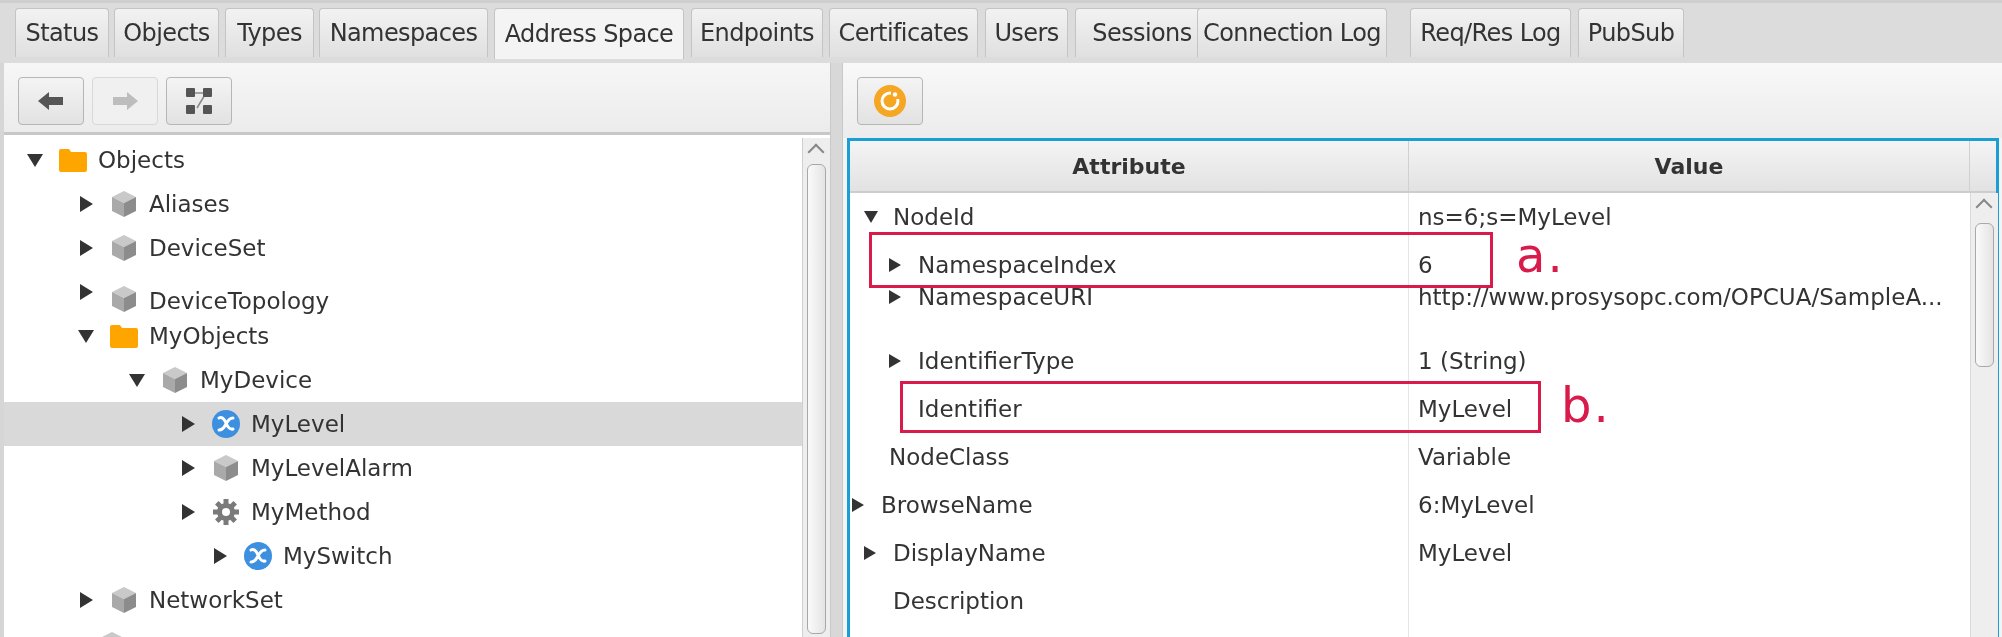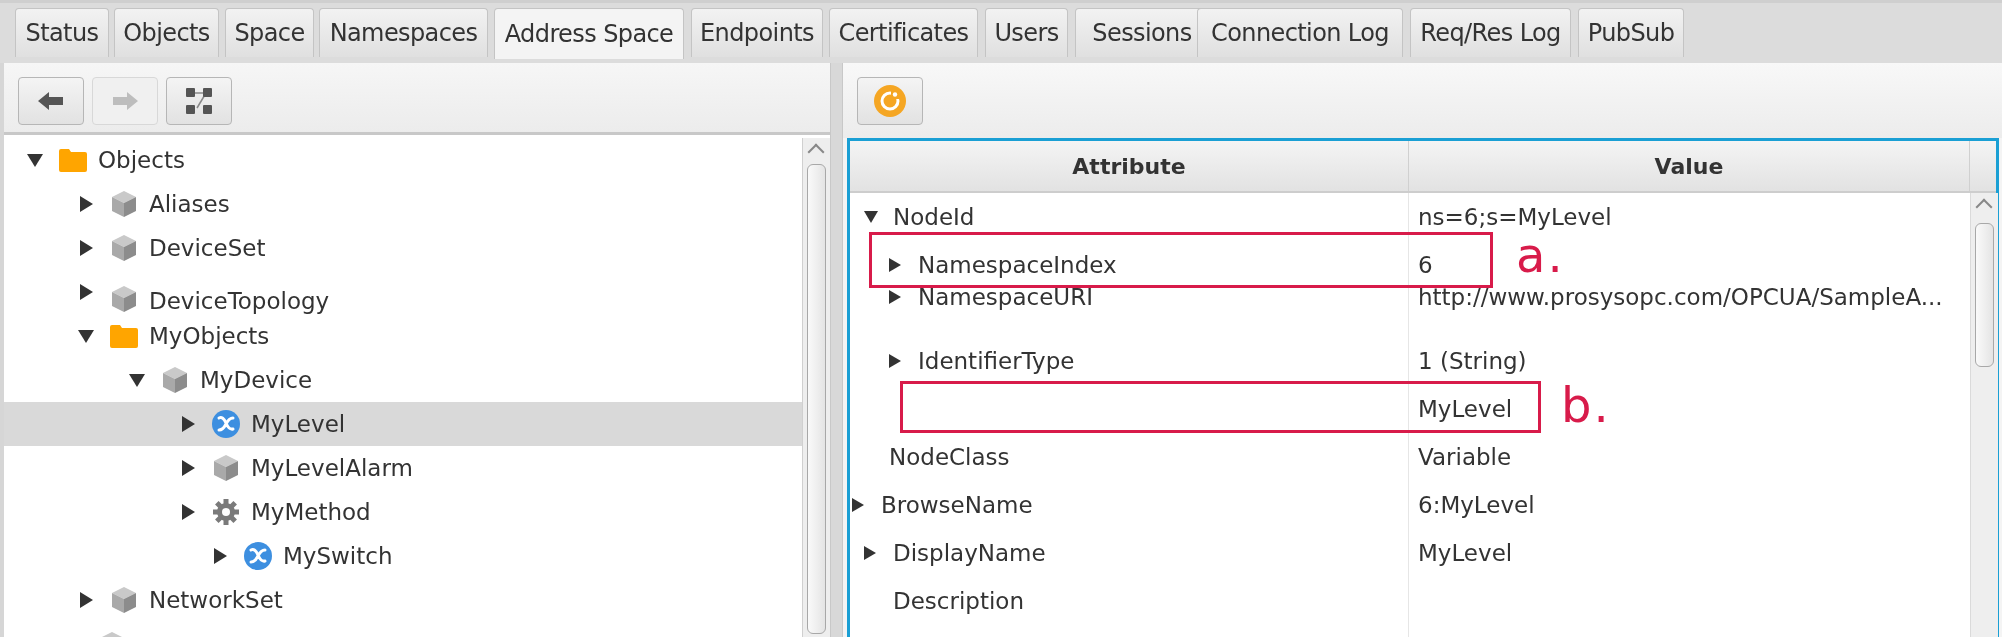--- a/index.html
+++ b/index.html
@@ -48,28 +48,28 @@
   .hl-label { position: absolute; font-size: 48px; color: #d81b4a; font-family: "DejaVu Sans", sans-serif; letter-spacing: 2px; }
 </style>
 </head>
 <body>
 
 <div class="root">
 
   <div class="tabstrip">
     <div class="tab" style="left:15px;width:94px">Status</div>
     <div class="tab" style="left:114px;width:105px">Objects</div>
-    <div class="tab" style="left:225px;width:89px">Space</div>
+    <div class="tab" style="left:225px;width:89px">Types</div>
     <div class="tab" style="left:319px;width:169px">Namespaces</div>
     <div class="tab active" style="left:494px;width:190px">Address Space</div>
     <div class="tab" style="left:691px;width:132px">Endpoints</div>
     <div class="tab" style="left:829px;width:149px">Certificates</div>
     <div class="tab" style="left:985px;width:83px">Users</div>
     <div class="tab" style="left:1075px;width:134px">Sessions</div>
-    <div class="tab" style="left:1197px;width:206px">Connection Log</div>
+    <div class="tab" style="left:1197px;width:190px">Connection Log</div>
     <div class="tab" style="left:1410px;width:161px">Req/Res Log</div>
     <div class="tab" style="left:1578px;width:106px">PubSub</div>
   </div>
 
   <div class="left">
     <div class="toolbar">
       <div class="tbtn" style="left:14px">
         <svg width="28" height="22" viewBox="0 0 28 22">
             <path d="M1 11 L12 2 L12 7 L26 7 L26 15 L12 15 L12 20 Z" fill="#555"></path>
           </svg>
@@ -304,20 +304,24 @@
           <div class="arow" style="top: 144px;">
             <div class="acell" style="left: 39px;">
               <span style="display: inline-flex; width: 29px; align-items: center;">
                 <span class="tri-r" style="border-top-width:7px;border-bottom-width:7px;border-left-width:12px"></span>
               </span>
               <span>IdentifierType</span>
             </div>
             <div class="vcell">1 (String)</div>
           </div>
           <div class="arow" style="top: 192px;">
+            <div class="acell" style="left: 39px;">
+              <span style="display: inline-flex; width: 29px; align-items: center;"></span>
+              <span>Identifier</span>
+            </div>
             <div class="vcell">MyLevel</div>
           </div>
           <div class="arow" style="top: 240px;">
             <div class="acell" style="left: 10px;">
               <span style="display: inline-flex; width: 29px; align-items: center;"></span>
               <span>NodeClass</span>
             </div>
             <div class="vcell">Variable</div>
           </div>
           <div class="arow" style="top: 288px;">

